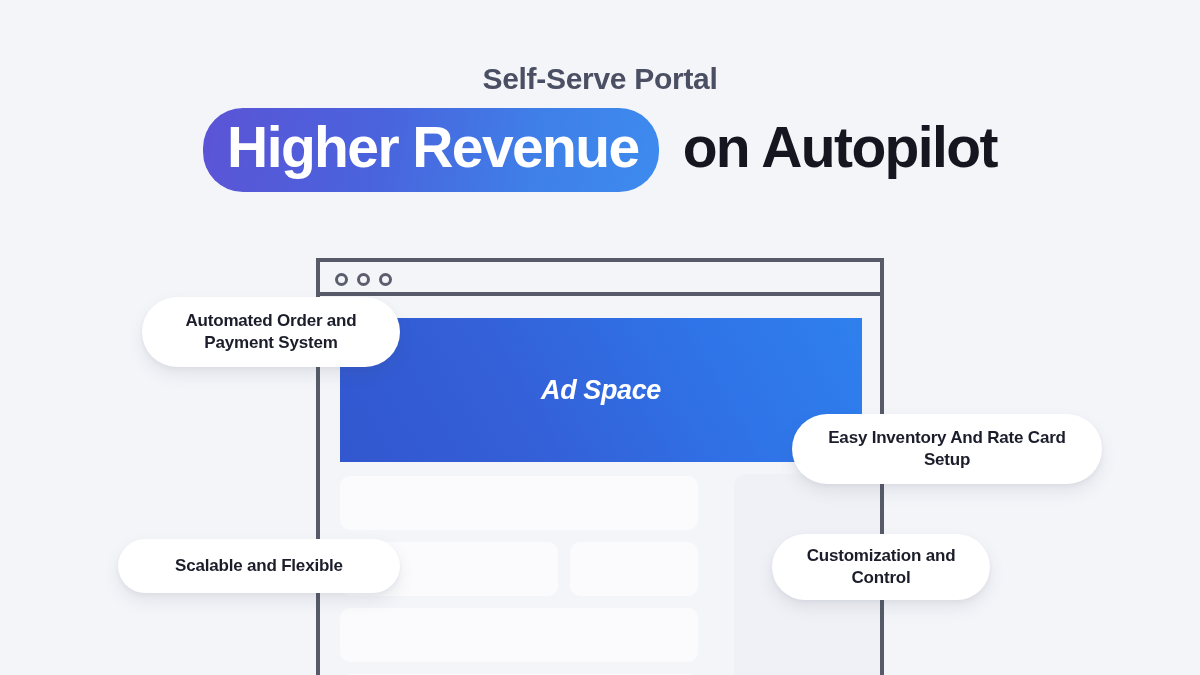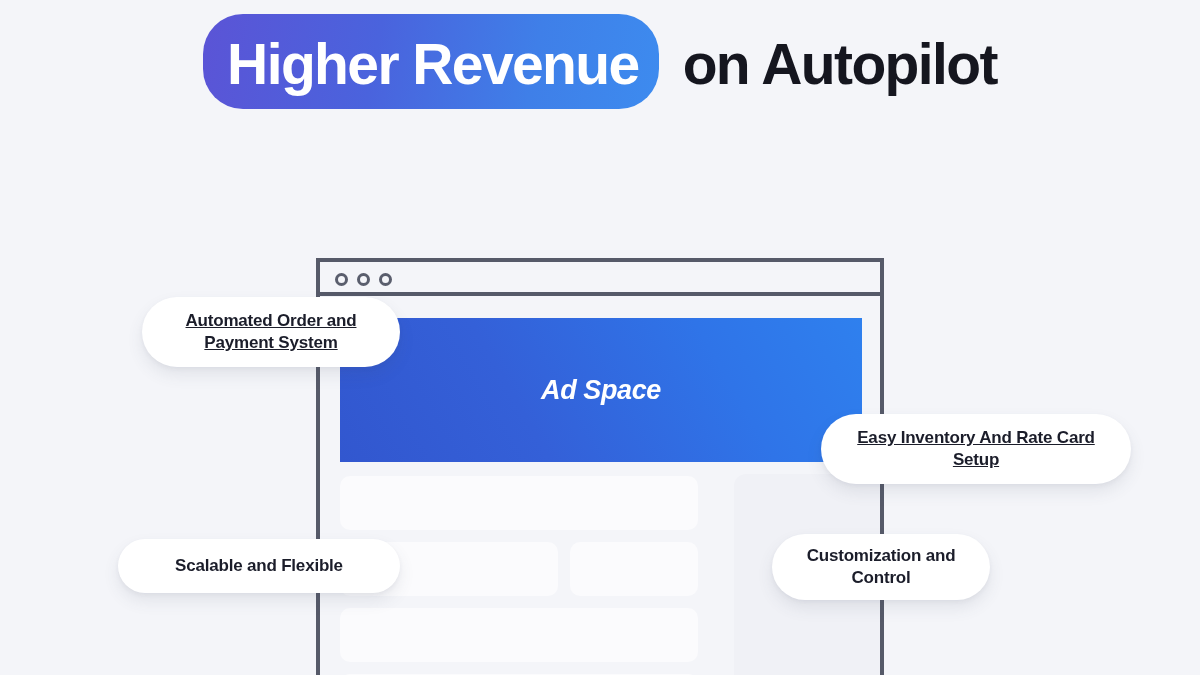--- a/index.html
+++ b/index.html
@@ -46,21 +46,21 @@
     font-size: 57px;
     font-weight: bold;
     letter-spacing: -1.6px;
     color: #15161f;
     line-height: 1.22;
     white-space: nowrap;
   }
 
   .pill-highlight {
     display: inline-block;
-    padding: 16px 20px 9px 24px;
+    padding: 5px 20px 9px 24px;
     border-radius: 40px;
     color: #ffffff;
     background: linear-gradient(100deg, #5b54d6 0%, #4a63dd 38%, #3f7fe8 72%, #3d8bef 100%);
     vertical-align: baseline;
   }
 
   .headline-rest {
     display: inline-block;
     padding-left: 24px;
   }
@@ -188,34 +188,35 @@
     text-align: center;
     color: #1b1d2a;
     font-size: 17px;
     font-weight: bold;
     letter-spacing: -0.2px;
     line-height: 1.3;
     box-sizing: border-box;
     padding: 0 22px;
   }
 
-  .f-auto-order  { left: 142px; top: 297px; width: 258px; height: 70px; text-decoration: underline; }
+  .f-auto-order  { left: 142px; top: 297px; width: 258px; height: 70px; }
   .f-inhouse     { left: 85px;  top: 414px; width: 258px; height: 70px; }
   .f-scalable    { left: 118px; top: 539px; width: 282px; height: 54px; }
 
   .f-insights    { left: 756px; top: 307px; width: 280px; height: 50px; }
-  .f-inventory   { left: 821px; top: 414px; width: 310px; height: 70px; text-decoration: underline; }
+  .f-inventory   { left: 792px; top: 414px; width: 310px; height: 70px; }
   .f-custom      { left: 772px; top: 534px; width: 218px; height: 66px; }
 </style>
 </head>
 <body>
 
 <div id="stage">
 
   <div class="header">
+    <p class="eyebrow">Self-Serve Portal</p>
     <h1 class="headline">
       <span class="pill-highlight">Higher Revenue</span><span class="headline-rest">on Autopilot</span>
     </h1>
   </div>
 
   <div class="browser">
 
     <div class="browser-titlebar">
       <div class="dots">
         <span class="dot"></span>

